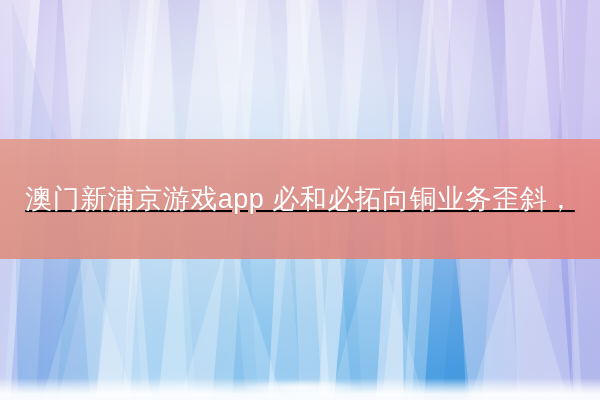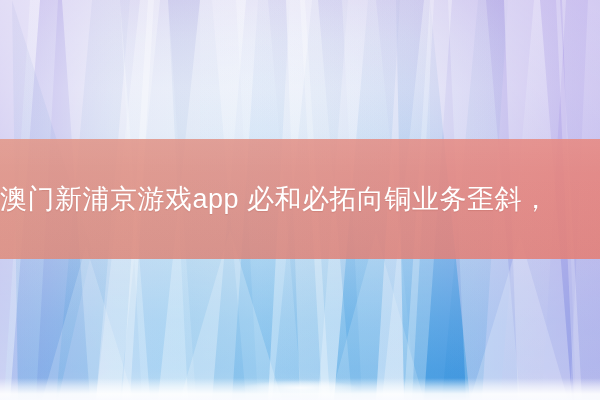--- a/index.html
+++ b/index.html
@@ -93,21 +93,22 @@
       linear-gradient(90deg,
         rgba(226,147,131,0.88) 0%,
         rgba(224,142,128,0.86) 18%,
         rgba(223,138,126,0.84) 38%,
         rgba(226,136,126,0.86) 58%,
         rgba(229,134,126,0.88) 78%,
         rgba(230,133,126,0.90) 100%);
     display: flex;
     flex-direction: row;
     align-items: center;
-    justify-content: space-between;
+    justify-content: center;
+    text-decoration: underline;
   }
   .title-band::before {
     content: "";
     position: absolute;
     inset: 0;
     background: linear-gradient(180deg,
       rgba(255,255,255,0.05) 0%,
       rgba(255,255,255,0.00) 30%,
       rgba(170,60,50,0.05) 100%);
     pointer-events: none;

